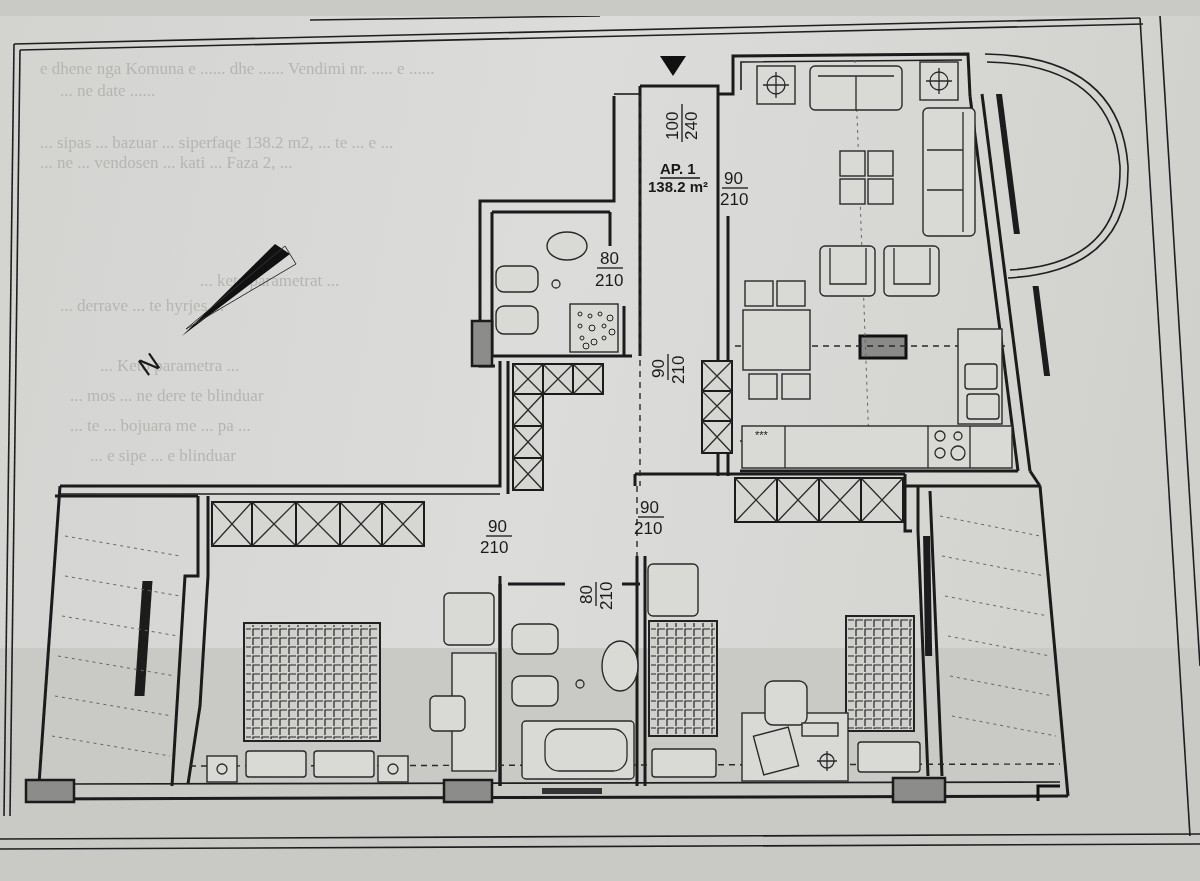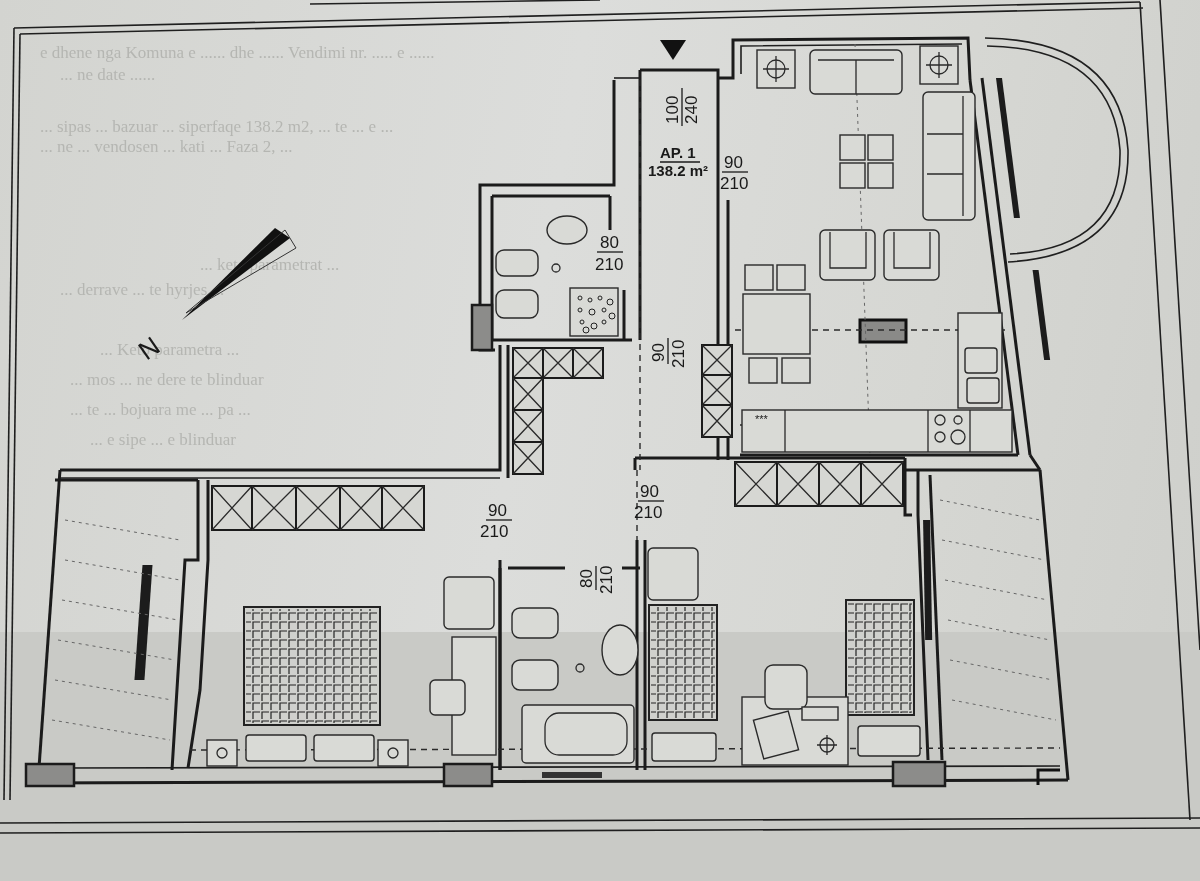--- a/index.html
+++ b/index.html
@@ -2,21 +2,21 @@
 <html><head>
 <meta charset="utf-8">
 <style>
   html, body { margin: 0; padding: 0; }
   body {
     width: 1200px; height: 881px; overflow: hidden;
     background: #c9cac6;
     font-family: "Liberation Sans", sans-serif;
   }
   #sheet {
-    position: absolute; left: 0; top: 0; width: 1200px; height: 632px;
+    position: absolute; left: 0; top: 16px; width: 1200px; height: 632px;
     background: linear-gradient(100deg, #d3d4d0 0%, #dcdddb 45%, #d6d7d3 75%, #cfd0cc 100%);
   }
   svg { position: absolute; left: 0; top: 0; }
   .wall { fill: none; stroke: #1b1b1b; stroke-width: 3; }
   .wall-thin { fill: none; stroke: #1f1f1f; stroke-width: 1.6; }
   .line { fill: none; stroke: #2a2a2a; stroke-width: 1.3; }
   .dash { fill: none; stroke: #2a2a2a; stroke-width: 1.4; stroke-dasharray: 6 5; }
   .dot  { fill: none; stroke: #666; stroke-width: 1; stroke-dasharray: 3 4; }
   .hatch { fill: #8c8c8a; stroke: #1b1b1b; stroke-width: 2.5; }
   .furn { fill: #d9dad6; stroke: #2a2a2a; stroke-width: 1.4; }

